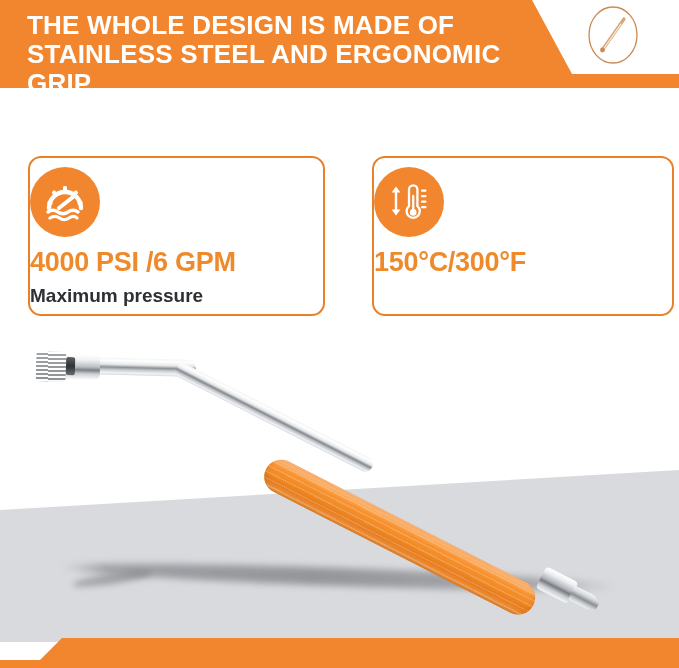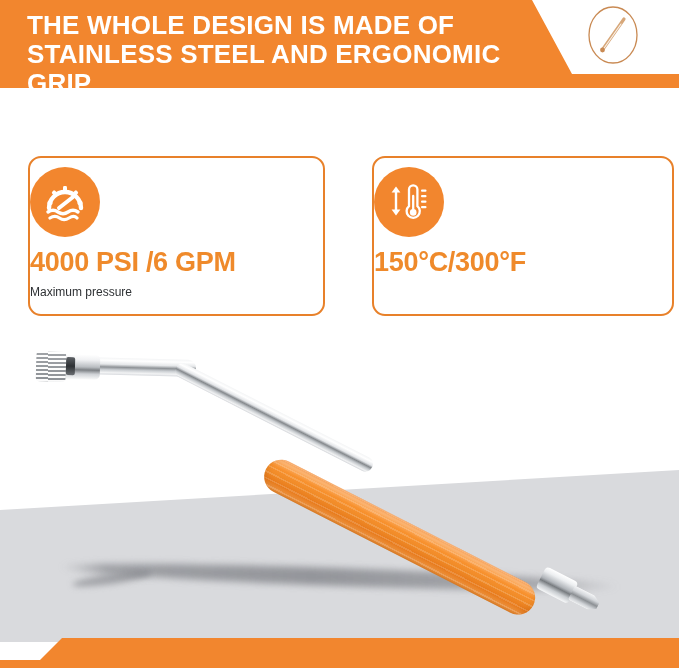--- a/index.html
+++ b/index.html
@@ -70,22 +70,22 @@
     margin-top:10px;
     color:#EF8A2B;
     font-size:27px;
     font-weight:bold;
     letter-spacing:-0.3px;
     white-space:nowrap;
   }
   .card-label {
     margin-top:7px;
     color:#2E3134;
-    font-size:12px;
-    font-weight:400;
+    font-size:19px;
+    font-weight:700;
     white-space:nowrap;
   }
 
   
   .scene {
     position:absolute; left:0; top:302px; width:679px; height:340px;
     overflow:hidden;
   }
   
   .surface {

